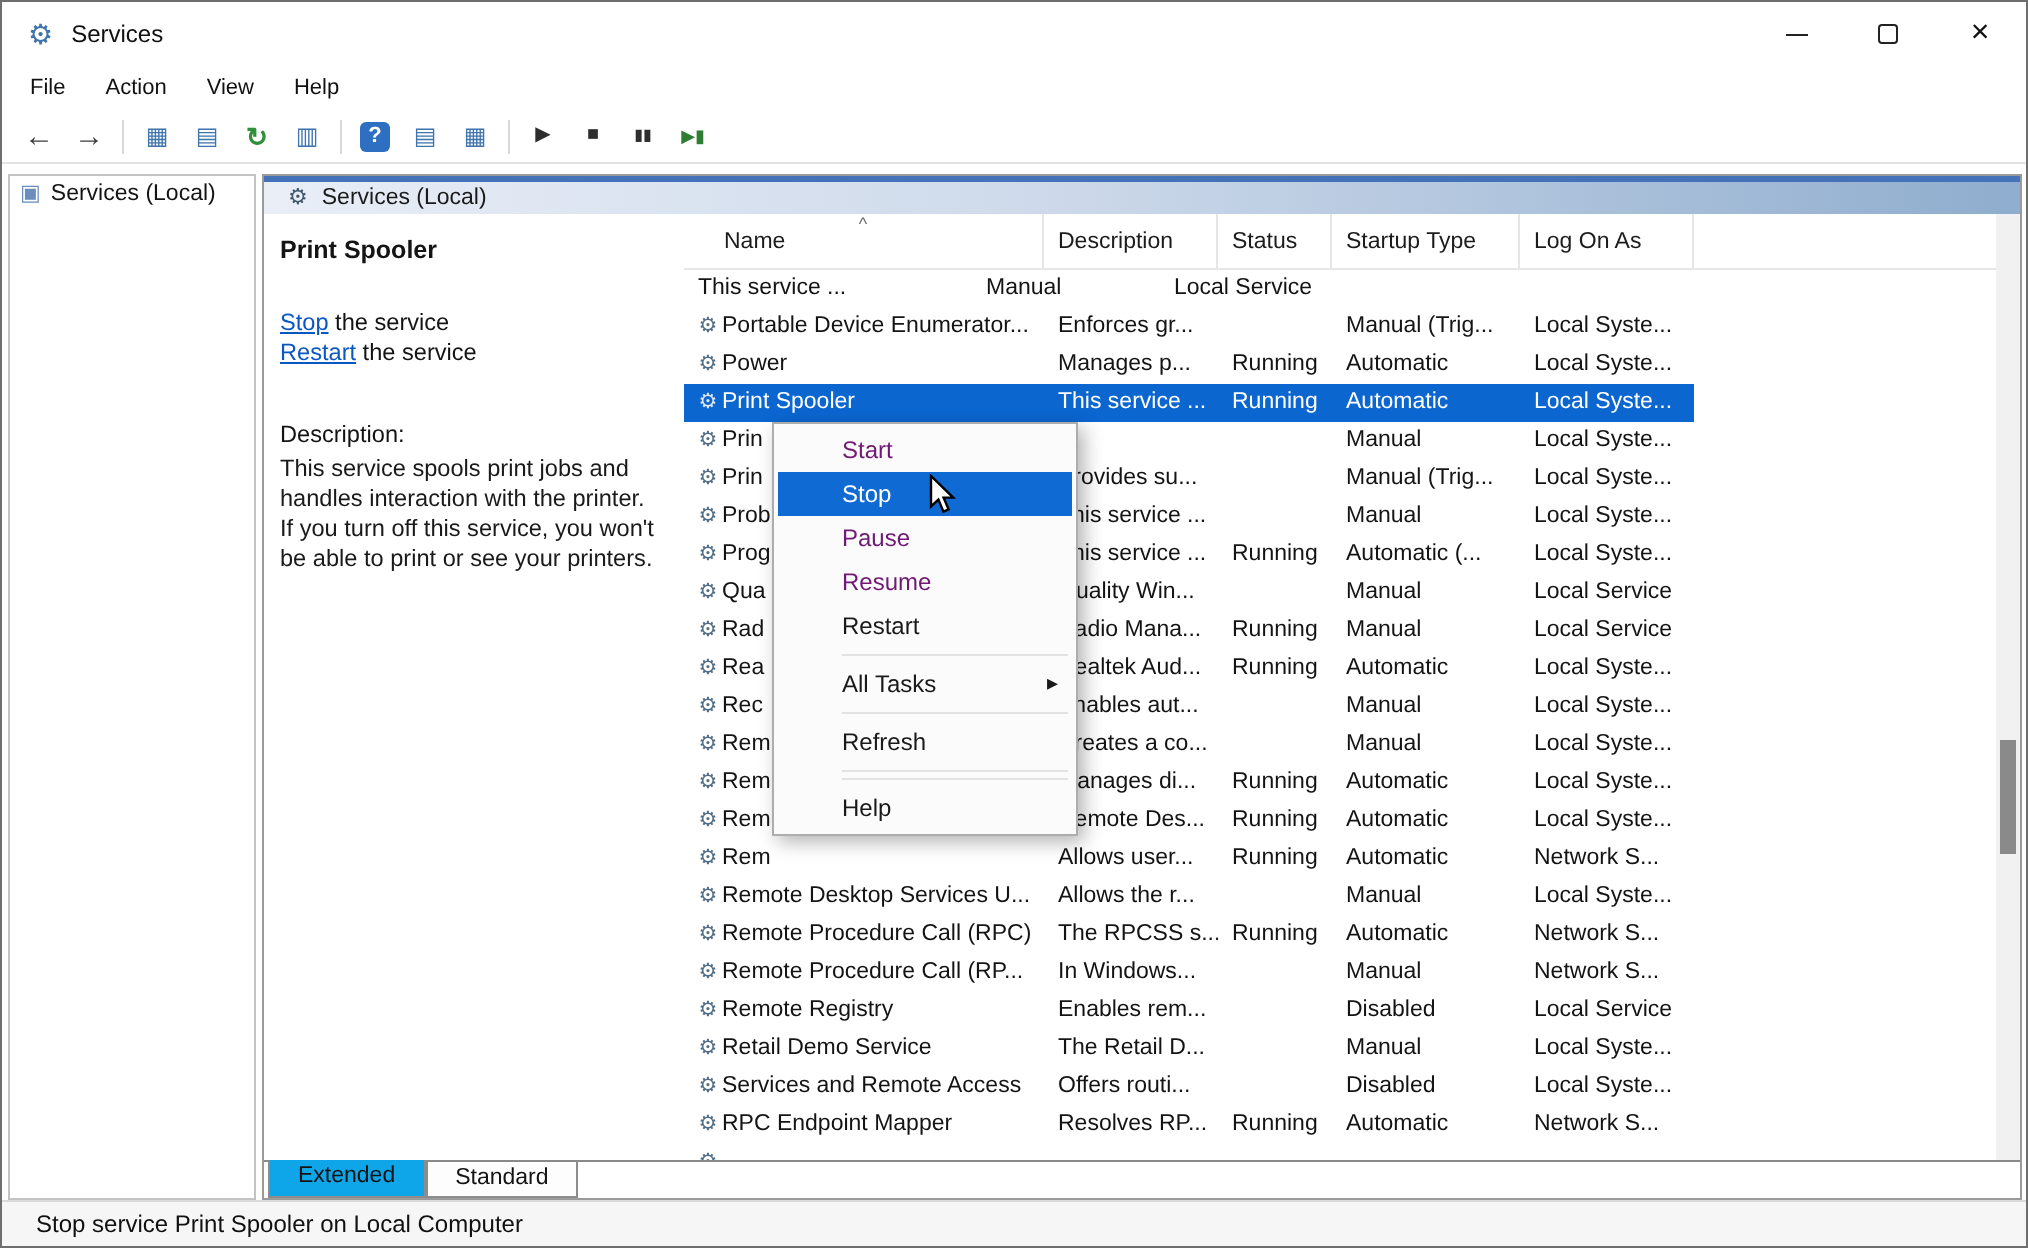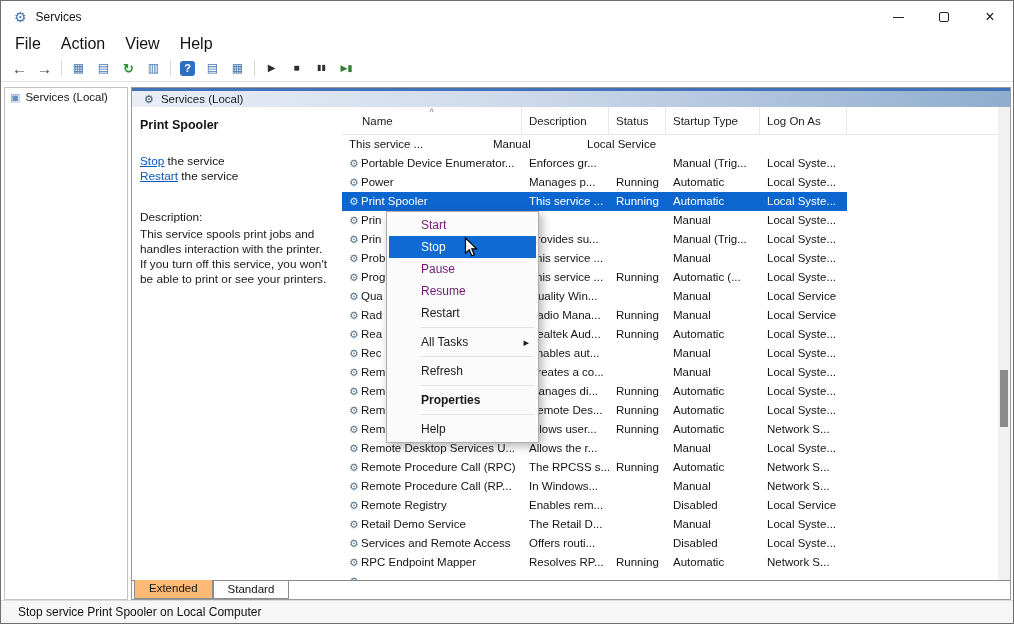--- a/index.html
+++ b/index.html
@@ -13,21 +13,21 @@
   .app-icon { margin-left:13px; font-size:14px; color:#3f74ad; line-height:1; }
   .title-text { margin-left:9px; font-size:12px; color:#111; }
   .win-controls { position:absolute; right:0; top:0; height:32px; display:flex; }
   .win-btn { width:46px; height:32px; display:flex; align-items:center; justify-content:center; }
   .min-glyph { display:block; width:11px; border-top:1px solid #222; }
   .max-glyph { display:block; width:10px; height:10px; border:1px solid #222; border-radius:2px; }
   .close-glyph { font-size:16px; color:#111; line-height:1; }
 
   
   .menubar { position:absolute; left:0; top:32px; width:100%; height:22px; display:flex; align-items:center; padding-left:4px; background:#fff; }
-  .menu-item { padding:3px 10px; font-size:16px; color:#111; }
+  .menu-item { padding:3px 10px; font-size:11px; color:#111; }
 
   
   .toolbar { position:absolute; left:0; top:54px; width:100%; height:27px; display:flex; align-items:center; padding-left:6px; background:#fff; border-bottom:1px solid #e2e2e2; }
   .tb-btn { width:25px; height:22px; display:flex; align-items:center; justify-content:center; }
   .tb-sep { width:1px; height:17px; background:#d8d8d8; margin:0 4px; }
   .tb-glyph { line-height:1; font-size:12px; color:#333; }
   .g-back, .g-forward { font-size:15px; color:#3a3a3a; }
   .g-show-console-tree, .g-properties, .g-export-list, .g-list-view, .g-detail-view { color:#3f74ad; font-size:12px; }
   .g-refresh { color:#2f8f3a; font-size:13px; font-weight:bold; }
   .g-help { background:#2f6fc1; color:#fff; width:15px; height:15px; border-radius:3px; display:flex; align-items:center; justify-content:center; font-size:11px; font-weight:bold; }
@@ -82,21 +82,21 @@
   .c-status { width:57px; padding-left:7px; }
   .c-startup { width:94px; padding-left:7px; }
   .c-logon { width:87px; padding-left:7px; }
 
   .vscroll { position:absolute; right:0px; top:0; width:12px; height:100%; background:#f1f1f1; }
   .vthumb { position:absolute; left:2px; width:8px; top:263px; height:57px; background:#8a8a8a; }
 
   
   .tabs-row { position:absolute; left:0; bottom:0; width:100%; height:19px; border-top:1px solid #8a8a8a; background:#fff; display:flex; padding-left:2px; }
   .tab { height:18px; padding:2px 14px 0 14px; font-size:11.5px; border:1px solid #8c8c8c; border-top:none; background:#fdfdfd; }
-  .tab.selected { margin-top:-1px; height:19px; background:#fdba74; }
+  .tab.selected { margin-top:-1px; height:19px; background:#0ea5e9; }
 
   
   .statusbar { position:absolute; left:0; bottom:0; width:100%; height:23px; border-top:1px solid #dadada; background:#f6f6f6; display:flex; align-items:center; padding-left:17px; font-size:12px; color:#111; }
 
   
   .context-menu { position:absolute; left:385px; top:210px; width:153px; background:#fbfbfb; border:1px solid #adadad; box-shadow:3px 3px 9px rgba(0,0,0,.3); padding:2px 0; z-index:50; }
   .cm-item { position:relative; height:22px; line-height:22px; padding-left:34px; font-size:12px; color:#1a1a1a; }
   .cm-item.disabled { color:#701a75; }
   .cm-item.highlighted { background:var(--menu-highlight,#0f6ad4); color:#fff; margin:0 2px; padding-left:32px; }
   .cm-item.default { font-weight:bold; }
@@ -414,21 +414,20 @@
       <div class="cm-item disabled"><div class="cm-label">Start</div></div>
       <div class="cm-item highlighted"><div class="cm-label">Stop</div></div>
       <div class="cm-item disabled"><div class="cm-label">Pause</div></div>
       <div class="cm-item disabled"><div class="cm-label">Resume</div></div>
       <div class="cm-item normal"><div class="cm-label">Restart</div></div>
       <div class="cm-sep"></div>
       <div class="cm-item normal"><div class="cm-label">All Tasks</div><div class="cm-arrow">▸</div></div>
       <div class="cm-sep"></div>
       <div class="cm-item normal"><div class="cm-label">Refresh</div></div>
       <div class="cm-sep"></div>
-      <div class="cm-item default"><div class="cm-label">Properties</div></div>
       <div class="cm-sep"></div>
       <div class="cm-item normal"><div class="cm-label">Help</div></div>
     </div>
 
   <svg class="cursor" width="15" height="21" viewBox="0 0 15 21">
     <polygon points="1.5,1 1.5,16.2 5.2,12.8 7.7,18.8 10.3,17.7 7.8,11.8 12.6,11.8" fill="#ffffff" stroke="#000000" stroke-width="1.2"></polygon>
   </svg>
 
 </div>
 

